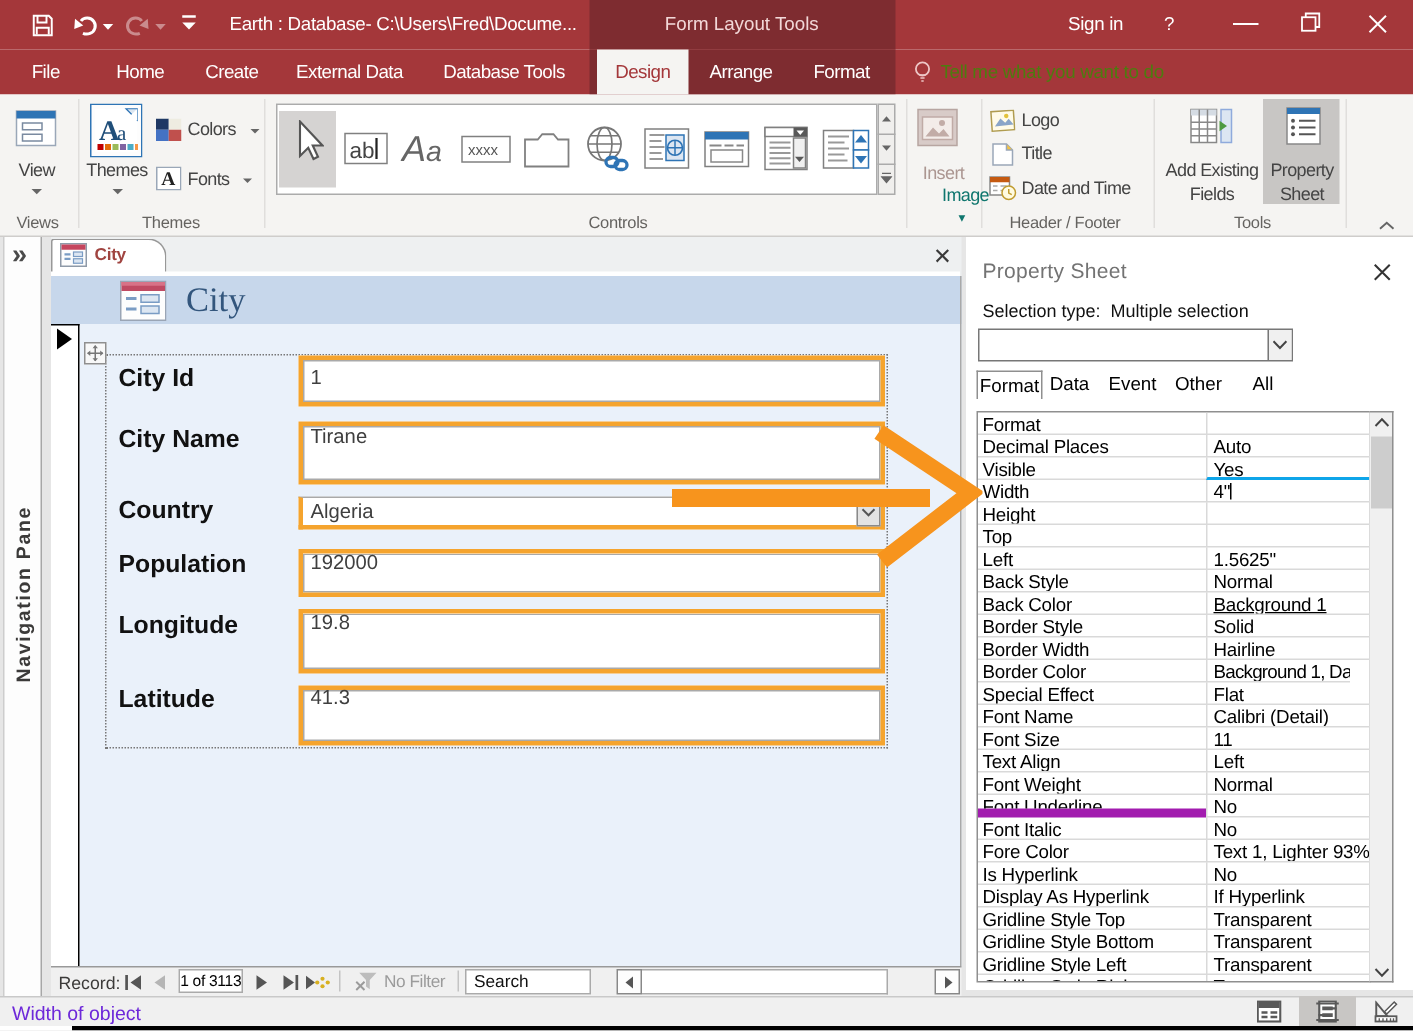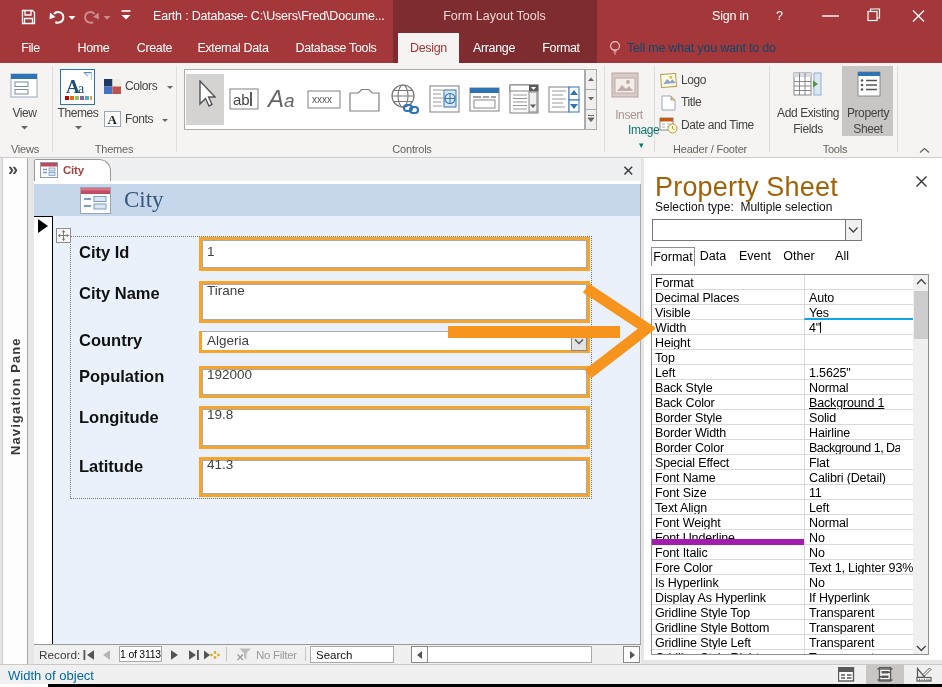--- a/index.html
+++ b/index.html
@@ -85,21 +85,21 @@
 <div class="rtab" style="left:66px; top:33px; width:55px;">Home</div>
 <div class="rtab" style="left:128px; top:33px; width:53px;">Create</div>
 <div class="rtab" style="left:192px; top:33px; width:82px;">External Data</div>
 <div class="rtab" style="left:287px; top:33px; width:98px;">Database Tools</div>
 <div class="rtab" style="left:464px; top:33px; width:60px;">Arrange</div>
 <div class="rtab" style="left:533px; top:33px; width:56px;">Format</div>
 <svg class="abs" style="left:608px; top:40px;" width="14" height="17" viewBox="0 0 14 17">
   <circle cx="7" cy="6" r="4.4" fill="none" stroke="#eec6c6" stroke-width="1.2"></circle>
   <path d="M5.2 10 h3.6 M5.6 12 h2.8 M6.2 14 h1.6" stroke="#eec6c6" stroke-width="1.1" fill="none"></path>
 </svg>
-<div class="abs" style="left:627px; top:41px; color:#0c4a6e; font-size:12.5px; letter-spacing:-0.2px;">Tell me what you want to do</div>
+<div class="abs" style="left:627px; top:41px; color:#4d7c0f; font-size:12.5px; letter-spacing:-0.2px;">Tell me what you want to do</div>
 
 <div class="abs" id="ribbon"></div>
 <div class="abs" id="ribbon-content" style="left:0; top:63px; width:942px; height:95px;">
   <div class="gsep" style="left:52px;"></div>
   <div class="gsep" style="left:176px;"></div>
   <div class="gsep" style="left:604px;"></div>
   <div class="gsep" style="left:654px;"></div>
   <div class="gsep" style="left:769px;"></div>
   <div class="gsep" style="left:897px;"></div>
   <div class="glabel" style="left:-35px;">Views</div>
@@ -284,21 +284,21 @@
   </svg>
   <div class="btntxt" style="position:absolute; left:842px; top:43px; width:52px; text-align:center;">Property</div>
   <div class="btntxt" style="position:absolute; left:842px; top:59px; width:52px; text-align:center;">Sheet</div>
 
   <svg style="position:absolute; left:919px; top:84px;" width="11" height="7">
       <path d="M1 5.5 l4.5 -4 L10 5.5" fill="none" stroke="#666" stroke-width="1.3"></path>
     </svg>
 </div>
 
 <div class="abs" id="propsheet"></div>
-<div class="abs" style="left:655px; top:172px; font-size:27px; letter-spacing:0.2px; color:#a16207;">Property Sheet</div>
+<div class="abs" style="left:655px; top:172px; font-size:14px; letter-spacing:0.2px; color:#737373;">Property Sheet</div>
 <svg class="abs" style="left:915px; top:175px;" width="13" height="13">
     <path d="M1.5 1.5 l10 10 M11.5 1.5 l-10 10" stroke="#333" stroke-width="1.4"></path>
   </svg>
 <div class="abs" style="left:655px; top:200px; font-size:12px; color:#111;">Selection type:&nbsp; Multiple selection</div>
 <div class="abs" style="left:652px; top:219px; width:210px; height:22px; background:#fff; border:1px solid #777;"></div>
 <div class="abs" style="left:845px; top:220px; width:16px; height:20px; background:#f0f0f0; border-left:1px solid #777;"></div>
 <svg class="abs" style="left:848px; top:226px;" width="11" height="9">
     <path d="M1 1.5 l4.3 4.5 l4.3 -4.5" fill="none" stroke="#444" stroke-width="1.3"></path>
   </svg>
 
@@ -433,21 +433,21 @@
   </svg>
 
 <svg class="abs" style="left:440px; top:280px;" width="215" height="105" viewBox="0 0 215 105">
   <rect x="8" y="46" width="172" height="12" fill="#f7941d"></rect>
   <path d="M146 8 L207 48.5 L148 94" fill="none" stroke="#f7941d" stroke-width="11"></path>
 </svg>
 
 <div class="abs" id="recbar"></div>
 
 <div class="abs" id="statusbar"></div>
-<div class="abs" style="left:8px; top:668px; font-size:13px; color:#0369a1;">Width of object</div>
+<div class="abs" style="left:8px; top:668px; font-size:13px; color:#6d28d9;">Width of object</div>
 <div class="abs" id="blackstrip"></div>
 
 <div class="abs" style="left:39px; top:648px; font-size:11.8px; color:#3b3a39;">Record:</div>
 <svg class="abs" style="left:82px; top:649px;" width="160" height="12" viewBox="0 0 160 12">
   <path d="M1.5 1 v10 l1.8 0 v-10 z M5 6 l7 -4.8 v9.6 z" fill="#555"></path>
   <path d="M28 1.2 l0 9.6 l-7 -4.8 z" fill="#b5b5b5"></path>
   <path d="M89 1.2 l7 4.8 l-7 4.8 z" fill="#555"></path>
   <path d="M107 1.2 l7 4.8 l-7 4.8 z M115 1 h1.8 v10 h-1.8 z" fill="#555"></path>
   <path d="M122 1.5 l6 4.5 l-6 4.5 z" fill="#555"></path>
   <g fill="#d8b020">

